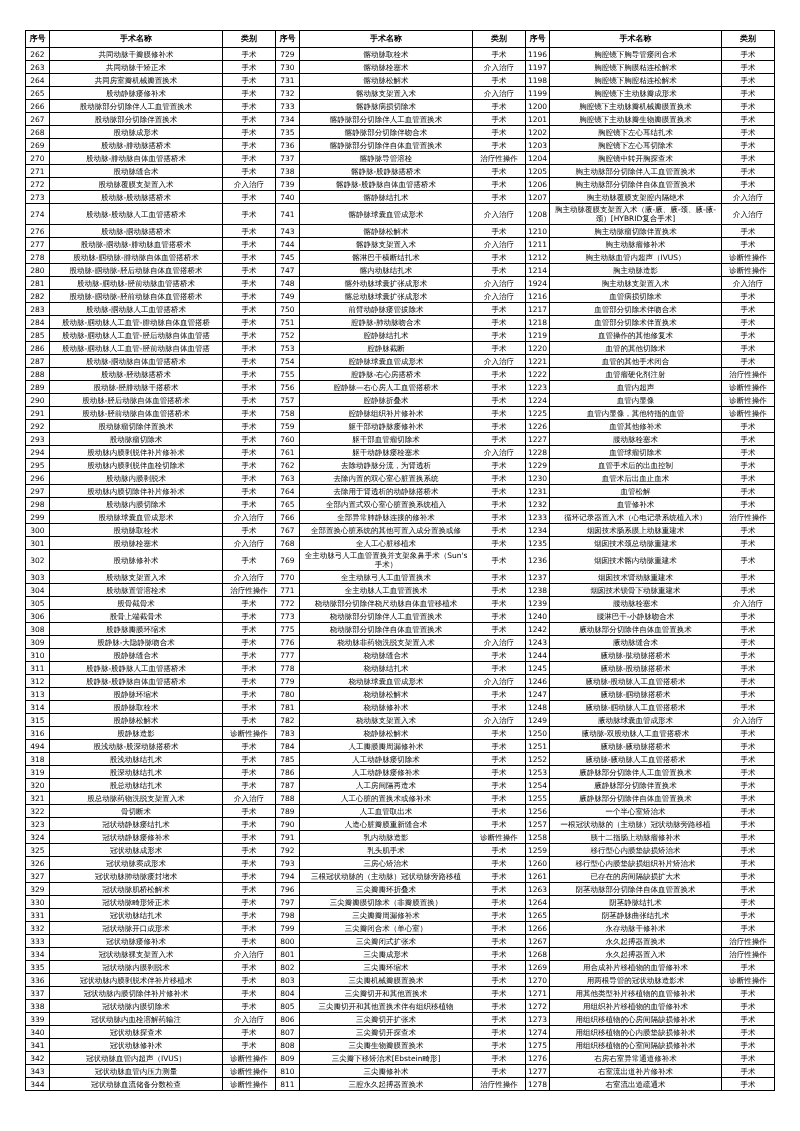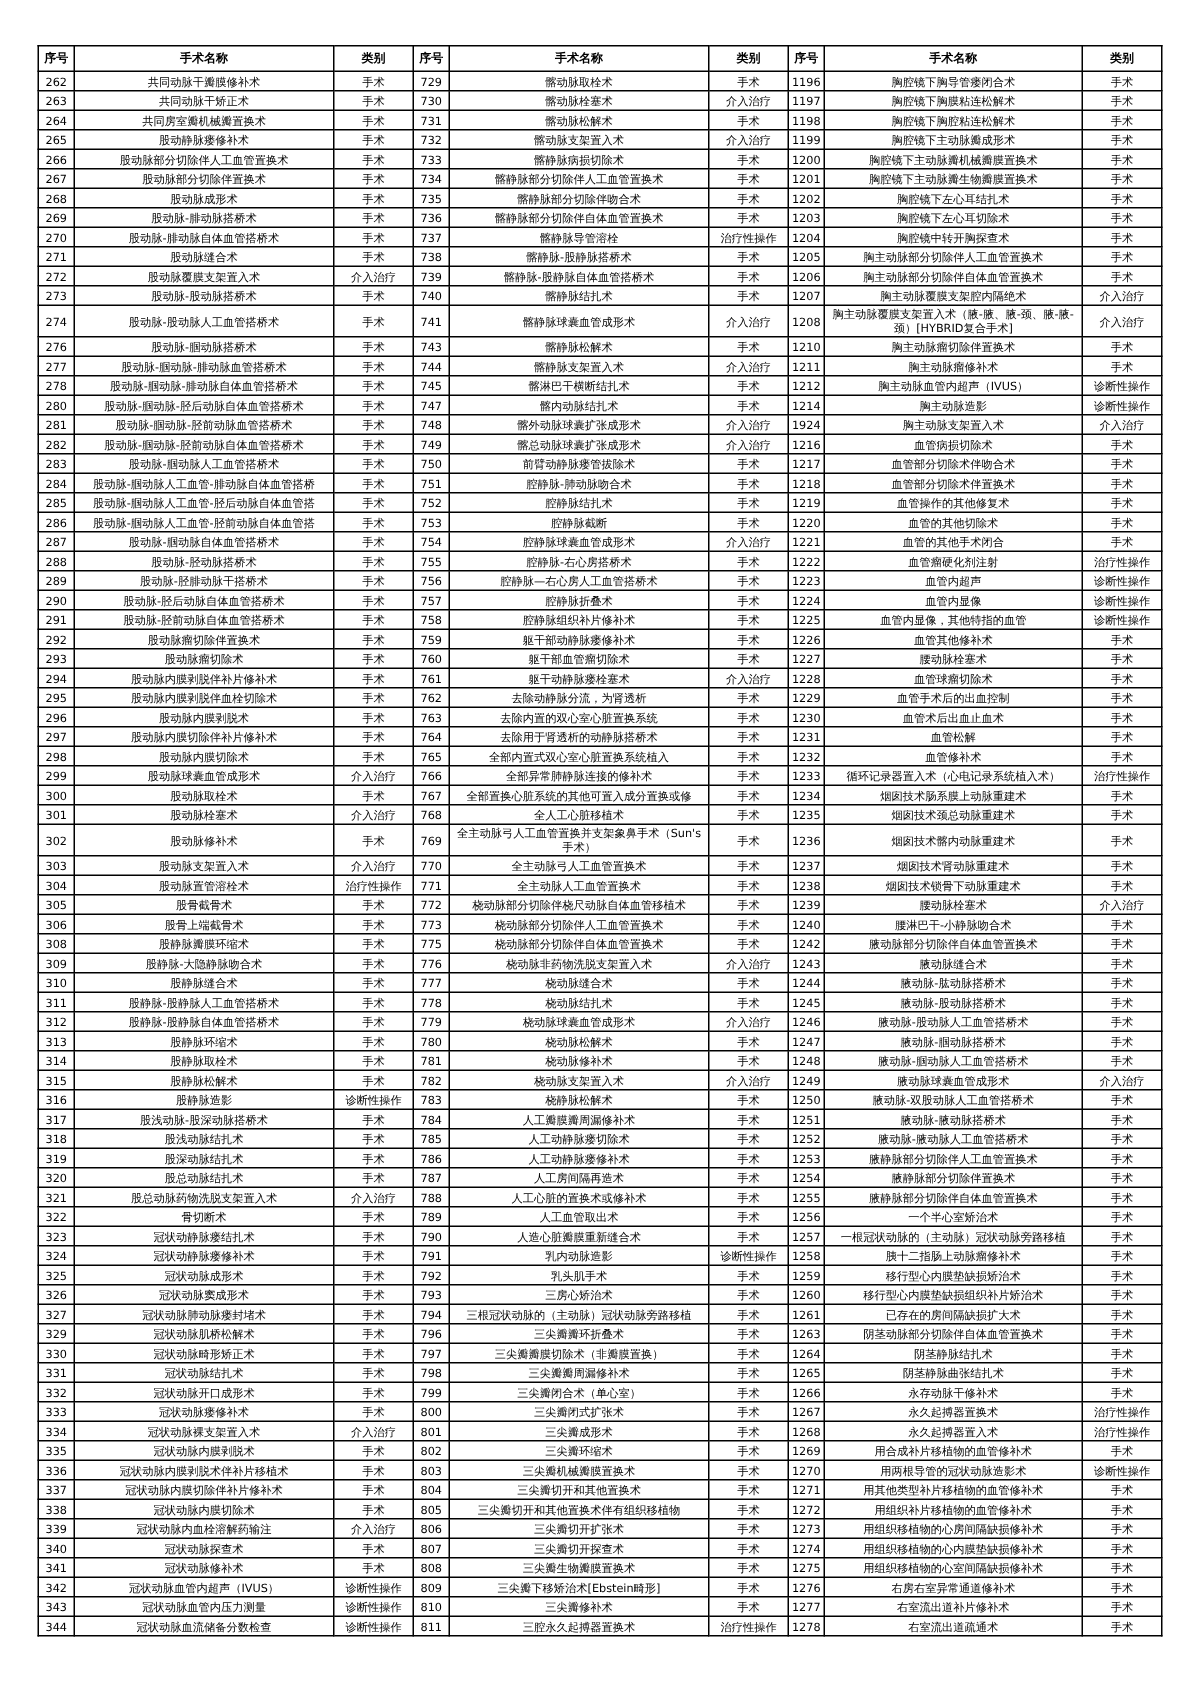--- a/index.html
+++ b/index.html
@@ -620,21 +620,21 @@
           <td class="name">股静脉造影</td>
           <td class="cat">诊断性操作</td>
           <td class="seq">783</td>
           <td class="name">桡静脉松解术</td>
           <td class="cat">手术</td>
           <td class="seq">1250</td>
           <td class="name">腋动脉-双股动脉人工血管搭桥术</td>
           <td class="cat">手术</td>
         </tr>
         <tr>
-          <td class="seq">317</td>
+          <td class="seq">494</td>
           <td class="name">股浅动脉-股深动脉搭桥术</td>
           <td class="cat">手术</td>
           <td class="seq">784</td>
           <td class="name">人工瓣膜瓣周漏修补术</td>
           <td class="cat">手术</td>
           <td class="seq">1251</td>
           <td class="name">腋动脉-腋动脉搭桥术</td>
           <td class="cat">手术</td>
         </tr>
         <tr>

